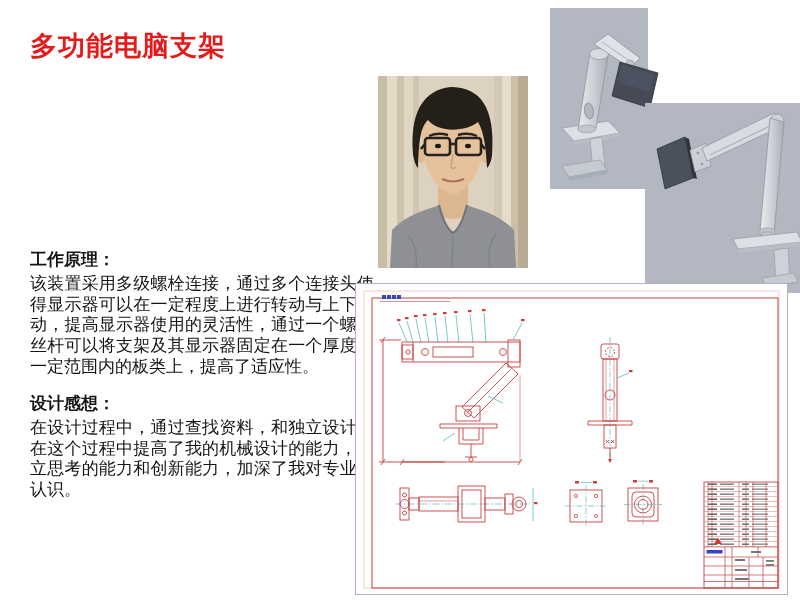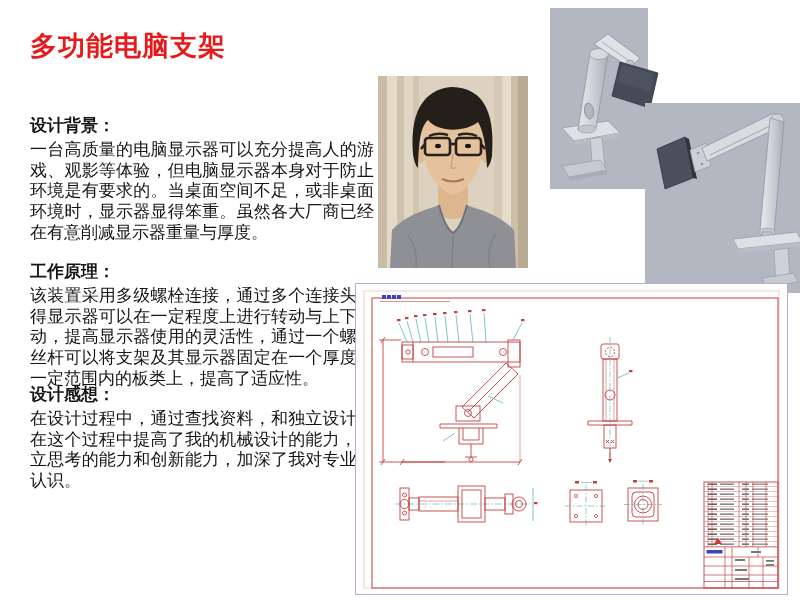--- a/index.html
+++ b/index.html
@@ -4,39 +4,35 @@
 <style>
   html,body{margin:0;padding:0;background:#fff;}
   #slide{position:relative;width:800px;height:600px;background:#ffffff;overflow:hidden;
          font-family:"Liberation Sans",sans-serif;}
   .title{position:absolute;left:30px;top:30px;color:#e61a1a;font-weight:bold;
          font-size:27px;line-height:33px;letter-spacing:1px;white-space:nowrap;}
   .tsection{position:absolute;left:30px;width:344px;color:#141414;
             font-family:"Liberation Serif","DejaVu Serif",serif;}
   .tsection h3{font-size:17px;margin:0 0 3px 0;font-weight:bold;}
   .tsection p{font-size:17px;line-height:20.7px;margin:0;text-align:justify;}
-  .s1{top:114px}.s2{top:260px}.s3{top:383px}
+  .s1{top:114px}.s2{top:248px}.s3{top:392px}
   .portrait{position:absolute;left:378px;top:76px;width:150px;height:192px;}
   .renders{position:absolute;left:550px;top:8px;width:250px;height:285px;z-index:1;}
   .drawing{position:absolute;left:355px;top:283px;width:433px;height:312px;z-index:2;}
   svg{display:block;width:100%;height:100%;}
 </style>
 </head>
 <body>
 
 <div id="slide">
 
   <header class="title">
     <div>多功能电脑支架</div>
   </header>
 
-  <section class="tsection s1">
-    <h3>设计背景：</h3>
-    <p>一台高质量的电脑显示器可以充分提高人的游戏、观影等体验，但电脑显示器本身对于防止环境是有要求的。当桌面空间不足，或非桌面环境时，显示器显得笨重。虽然各大厂商已经在有意削减显示器重量与厚度。</p>
-  </section>
 
   <section class="tsection s2">
     <h3>工作原理：</h3>
     <p>该装置采用多级螺栓连接，通过多个连接头使得显示器可以在一定程度上进行转动与上下移动，提高显示器使用的灵活性，通过一个螺纹丝杆可以将支架及其显示器固定在一个厚度在一定范围内的板类上，提高了适应性。</p>
   </section>
 
   <section class="tsection s3">
     <h3>设计感想：</h3>
     <p>在设计过程中，通过查找资料，和独立设计。在这个过程中提高了我的机械设计的能力，独立思考的能力和创新能力，加深了我对专业的认识。</p>
   </section>

